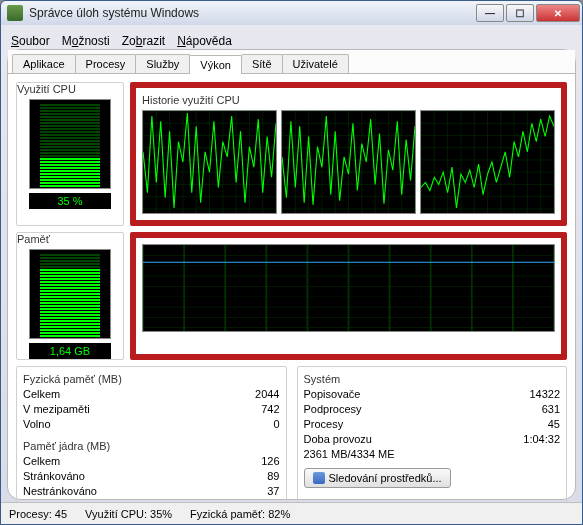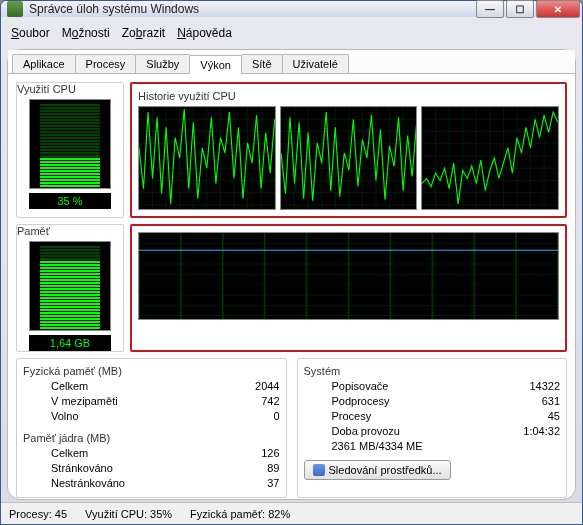--- a/index.html
+++ b/index.html
@@ -1,18 +1,18 @@
 <!DOCTYPE html>
 <html><head>
 <meta charset="utf-8">
 <style>
 * { box-sizing: border-box; margin: 0; padding: 0; }
 body { font-family: "Segoe UI", Tahoma, sans-serif; font-size: 11px; background: #888; width: 583px; height: 525px; overflow: hidden; }
 .window { width: 583px; height: 525px; background: linear-gradient(#e8e8f0, #d8dce8); border: 1px solid #3a5a8a; border-radius: 6px 6px 0 0; position: relative; }
-.titlebar { height: 16px; background: linear-gradient(#f0f4fa, #d0d8e8); display: flex; align-items: center; padding: 0 2px 0 6px; border-radius: 6px 6px 0 0; }
+.titlebar { height: 24px; background: linear-gradient(#f0f4fa, #d0d8e8); display: flex; align-items: center; padding: 0 2px 0 6px; border-radius: 6px 6px 0 0; }
 .titlebar .icon { width: 16px; height: 16px; background: linear-gradient(#6a9a4a, #3a6a2a); border-radius: 2px; margin-right: 6px; }
 .titlebar .title { flex: 1; font-size: 12px; color: #222; }
 .winbtns { display: flex; gap: 2px; }
 .winbtn { width: 28px; height: 18px; border: 1px solid #888; border-radius: 2px; display: flex; align-items: center; justify-content: center; font-size: 10px; font-weight: bold; }
 .winbtn.min, .winbtn.max { background: linear-gradient(#f8f8f8, #d0d8e8); color: #333; }
 .winbtn.close { background: linear-gradient(#e88, #c33); color: #fff; width: 44px; }
 .menubar { height: 32px; display: flex; padding: 0 6px; gap: 4px; align-items: center; font-size: 12px; }
 .menuitem { padding: 2px 4px; cursor: default; }
 .menuitem u { text-decoration: underline; }
 .content { position: absolute; top: 48px; left: 6px; right: 6px; bottom: 24px; background: #fff; border: 1px solid #b8b8b8; border-radius: 13px; }
@@ -22,28 +22,28 @@
 .perfbody { padding: 8px; display: flex; flex-direction: column; gap: 6px; }
 .row1 { display: flex; gap: 6px; }
 .cpubox, .membox { width: 108px; border: 1px solid #d0d0d0; border-radius: 2px; }
 .boxlabel { font-size: 11px; color: #333; margin-bottom: 4px; }
 .gauge { width: 82px; height: 90px; margin: 0 auto; background: #000; border: 1px solid #888; position: relative; overflow: hidden; }
 .gauge .bars { position: absolute; bottom: 0; left: 10px; right: 10px; display: flex; flex-direction: column-reverse; }
 .gauge .bar { height: 2px; margin-bottom: 1px; }
 .gauge .bar.on { background: #0f0; }
 .gauge .bar.off { background: #040; }
 .gaugetext { text-align: center; color: #0f0; font-size: 11px; margin-top: 4px; background: #000; padding: 2px 0; width: 82px; margin-left: auto; margin-right: auto; }
-.histbox { flex: 1; border: 2px solid #b91c1c; border-radius: 2px; padding: 6px; }
+.histbox { flex: 1; border: 6px solid #b91c1c; border-radius: 2px; padding: 6px; }
 .graphs { display: flex; gap: 4px; }
 .graph { flex: 1; height: 104px; background: #000; border: 1px solid #888; position: relative; overflow: hidden; }
 .graph svg { width: 100%; height: 100%; display: block; }
 .memgraph { height: 88px; }
 .tables { display: flex; gap: 10px; }
 .tcol { flex: 1; border: 1px solid #d0d0d0; border-radius: 2px; padding: 6px; font-size: 11px; }
-.trow { display: flex; justify-content: space-between; line-height: 15px; margin-left: 28px; }
+.trow { display: flex; justify-content: space-between; line-height: 15px; }
 .thdr { font-size: 11px; color: #333; margin-bottom: 2px; }
 .resmon { margin-top: 6px; padding: 3px 8px; border: 1px solid #999; border-radius: 3px; background: linear-gradient(#fafafa, #e0e0e0); display: inline-flex; align-items: center; gap: 4px; font-size: 11px; cursor: default; }
 .resmon .ricon { width: 12px; height: 12px; background: linear-gradient(#6a9ae0, #3a6ac0); border-radius: 2px; }
 .statusbar { position: absolute; bottom: 0; left: 0; right: 0; height: 22px; background: #f0f0f0; border-top: 1px solid #c0c0c0; display: flex; align-items: center; padding: 0 8px; gap: 18px; font-size: 11px; }
 .watermark { position: absolute; left: 16px; bottom: 42px; color: #bbb; font-size: 18px; font-weight: bold; font-style: italic; pointer-events: none; opacity: 0.55; z-index: 0; }
 .watermark .sub { font-size: 13px; display: block; margin-top: -6px; }
 </style>
 </head>
 <body>
 

